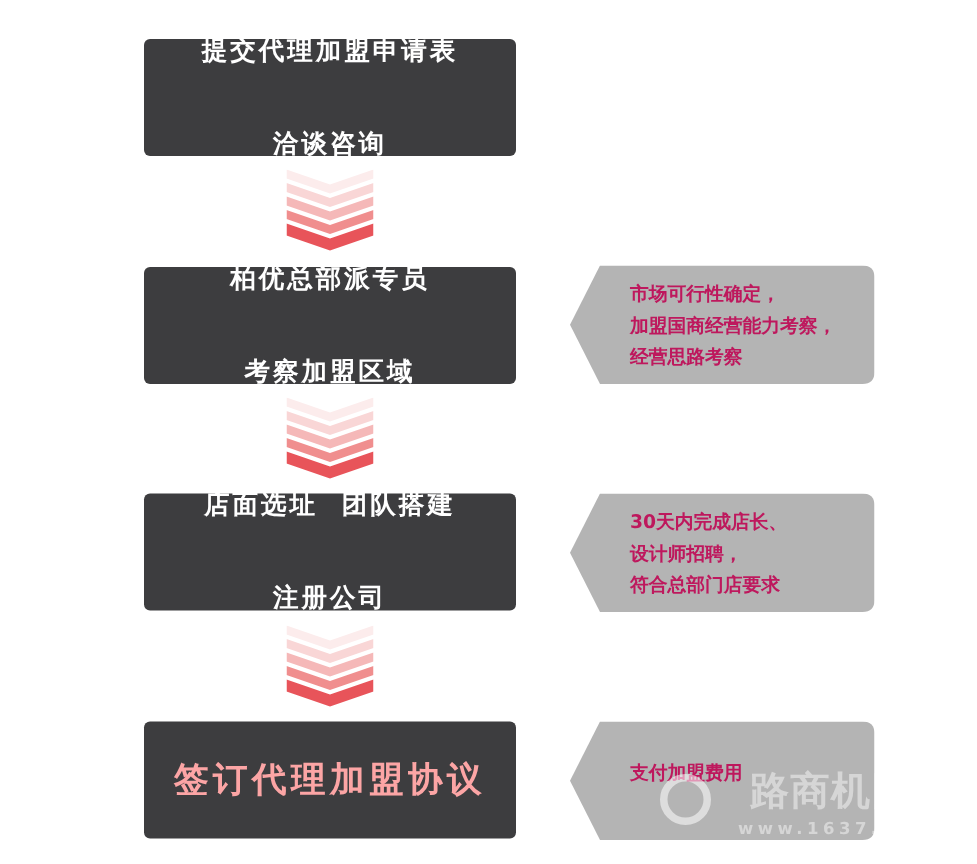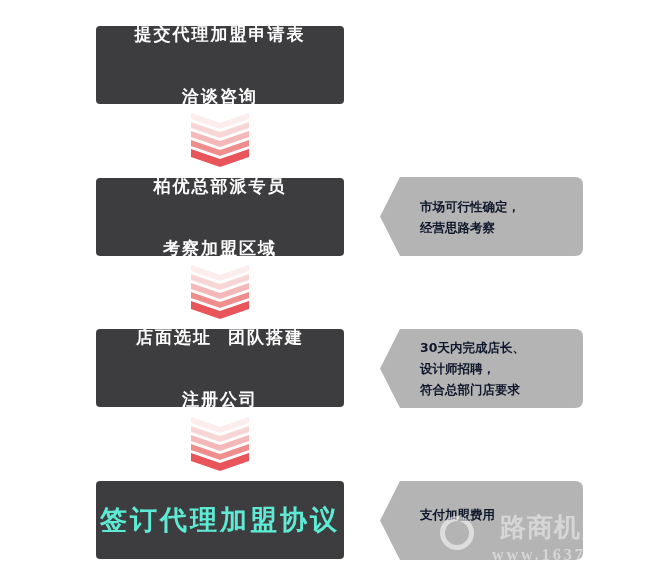--- a/index.html
+++ b/index.html
@@ -27,22 +27,22 @@
       justify-content: center;
       color: #ffffff;
       font-size: 17px;
       letter-spacing: 2px;
       line-height: 26px;
       font-weight: bold;
       gap: 36px;
     }
     .step-box .line { display: block; text-align: center; white-space: pre; }
     .step-box.final .line {
-      color: #5eead4;
-      font-size: 27px;
+      color: #fca5a5;
+      font-size: 23px;
       letter-spacing: 3px;
       font-weight: bold;
     }
     .arrow {
       position: absolute;
       left: 191px;
       width: 58px;
       height: 56px;
     }
     .callout {
@@ -57,21 +57,21 @@
       top: 0;
     }
     .callout .text {
       position: absolute;
       left: 40px;
       top: 0;
       height: 79px;
       display: flex;
       flex-direction: column;
       justify-content: center;
-      color: #0f172a;
+      color: #be185d;
       font-size: 12.5px;
       line-height: 21px;
       font-weight: bold;
       white-space: nowrap;
     }
     .watermark {
       position: absolute;
       left: 440px;
       top: 510px;
       width: 200px;
@@ -95,25 +95,24 @@
       font-size: 26px;
       font-weight: bold;
       color: rgba(255,255,255,0.45);
       letter-spacing: 1px;
       text-align: right;
     }
     .watermark .wm-url {
       position: absolute;
       left: 52px;
       top: 36px;
-      font-size: 16px;
+      font-size: 11px;
       font-weight: bold;
       color: rgba(255,255,255,0.45);
       letter-spacing: 3px;
-      font-family: Liberation Serif, serif;
     }
   </style>
 </head>
 <body>
 
 <div class="step-box" style="top:26px;">
   <span class="line">提交代理加盟申请表</span>
   <span class="line">洽谈咨询</span>
 </div>
 
@@ -129,20 +128,21 @@
   <span class="line">柏优总部派专员</span>
   <span class="line">考察加盟区域</span>
 </div>
 
 <div class="callout" style="top:177px;">
   <svg width="203" height="79" viewBox="0 0 203 79">
     <path d="M20,0 L195,0 Q203,0 203,8 L203,71 Q203,79 195,79 L20,79 L0,39.5 Z" fill="#b4b4b4"></path>
   </svg>
   <div class="text">
     <span>市场可行性确定，</span>
+    <span>加盟国商经营能力考察，</span>
     <span>经营思路考察</span>
   </div>
 </div>
 
 <svg class="arrow" style="top:265px;" viewBox="0 0 58 56">
   <polygon points="0,0 29,10 58,0 58,6 29,16 0,6" fill="#fcecec"></polygon>
   <polygon points="0,9 29,19 58,9 58,15 29,25 0,15" fill="#f9d6d6"></polygon>
   <polygon points="0,18 29,28 58,18 58,24 29,34 0,24" fill="#f5b8b8"></polygon>
   <polygon points="0,27 29,37 58,27 58,33 29,43 0,33" fill="#f08e8e"></polygon>
   <polygon points="0,36 29,46 58,36 58,44 29,54 0,44" fill="#e8545a"></polygon>

